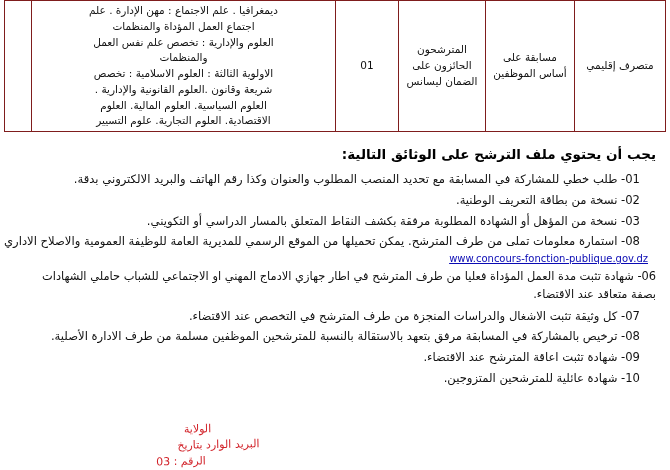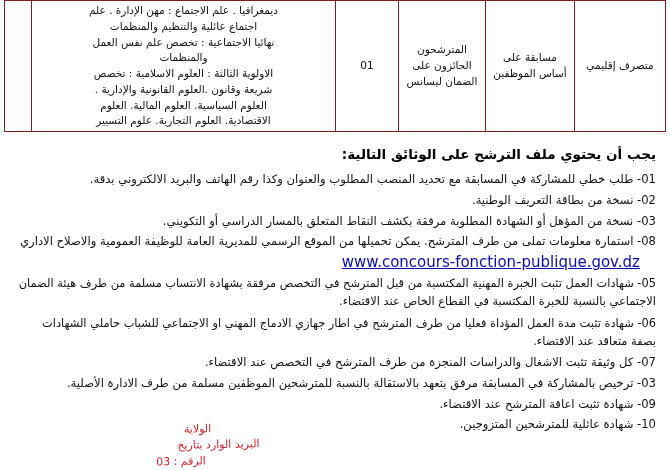--- a/index.html
+++ b/index.html
@@ -83,32 +83,32 @@
   .section-title {
     font-size: 13.5px;
     font-weight: bold;
     margin: 8px 0 8px 0;
     text-align: right;
     color: #000;
   }
   .doc-line {
     font-size: 11.6px;
     line-height: 1.62;
-    margin: 0 0 2px 0;
+    margin: 0 16px 2px 0;
     text-align: right;
     white-space: nowrap;
   }
   .doc-link {
     display: block;
-    font-size: 15px;
+    font-size: 10px;
     color: #0a0ab4;
     text-decoration: underline;
     direction: ltr;
     text-align: right;
-    margin: 0 16px 3px 0;
+    margin: 0 8px 3px 0;
     unicode-bidi: embed;
   }
   .para-2 {
     font-size: 11.4px;
     line-height: 1.6;
     margin: 0 0 3px 0;
     text-align: right;
   }
 
   .note-line {
@@ -151,22 +151,22 @@
   <div class="table-wrap">
     <table class="announce">
       <tbody>
           <tr>
         <td class="col-grade">متصرف إقليمي</td>
         <td class="col-mode">مسابقة على أساس الموظفين</td>
         <td class="col-cand">المترشحون الحائزون على الضمان ليسانس</td>
         <td class="col-num">01</td>
         <td class="col-diplomas">
           <span class="dip-line">ديمغرافيا . علم الاجتماع : مهن الإدارة . علم</span>
-          <span class="dip-line">اجتماع عائلية والتنظيم والمنظمات</span>
-          <span class="dip-line">نهائيا الاجتماعية : تخصص علم نفس العمل</span>
+          <span class="dip-line">اجتماع العمل المؤداة والمنظمات</span>
+          <span class="dip-line">العلوم والإدارية : تخصص علم نفس العمل</span>
           <span class="dip-line">والمنظمات</span>
           <span class="dip-line">الاولوية الثالثة : العلوم الاسلامية : تخصص</span>
           <span class="dip-line">شريعة وقانون .العلوم القانونية والإدارية .</span>
           <span class="dip-line">العلوم السياسية. العلوم المالية. العلوم</span>
           <span class="dip-line">الاقتصادية. العلوم التجارية. علوم التسيير</span>
         </td>
         <td class="col-left-blank"></td>
       </tr>
     </tbody>
       </table>
@@ -176,24 +176,23 @@
 
     <div class="section-title">يجب أن يحتوي ملف الترشح على الوثائق التالية:</div>
 
     <p class="doc-line">01- طلب خطي للمشاركة في المسابقة مع تحديد المنصب المطلوب والعنوان وكذا رقم الهاتف والبريد الالكتروني بدقة.</p>
     <p class="doc-line">02- نسخة من بطاقة التعريف الوطنية.</p>
     <p class="doc-line">03- نسخة من المؤهل أو الشهادة المطلوبة مرفقة بكشف النقاط المتعلق بالمسار الدراسي أو التكويني.</p>
     <p class="doc-line">08- استمارة معلومات تملى من طرف المترشح. يمكن تحميلها من الموقع الرسمي للمديرية العامة للوظيفة العمومية والاصلاح الاداري</p>
 
     <a class="doc-link" href="#">www.concours-fonction-publique.gov.dz</a>
 
-    <p class="para-2">05- شهادات العمل تثبت الخبرة المهنية المكتسبة من قبل المترشح في التخصص مرفقة بشهادة الانتساب مسلمة من طرف هيئة الضمان الاجتماعي بالنسبة للخبرة المكتسبة في القطاع الخاص عند الاقتضاء.</p>
     <p class="para-2">06- شهادة تثبت مدة العمل المؤداة فعليا من طرف المترشح في اطار جهازي الادماج المهني او الاجتماعي للشباب حاملي الشهادات بصفة متعاقد عند الاقتضاء.</p>
     <p class="doc-line">07- كل وثيقة تثبت الاشغال والدراسات المنجزة من طرف المترشح في التخصص عند الاقتضاء.</p>
-    <p class="doc-line">03- ترخيص بالمشاركة في المسابقة مرفق بتعهد بالاستقالة بالنسبة للمترشحين الموظفين مسلمة من طرف الادارة الأصلية.</p>
+    <p class="doc-line">08- ترخيص بالمشاركة في المسابقة مرفق بتعهد بالاستقالة بالنسبة للمترشحين الموظفين مسلمة من طرف الادارة الأصلية.</p>
     <p class="doc-line">09- شهادة تثبت اعاقة المترشح عند الاقتضاء.</p>
     <p class="doc-line">10- شهادة عائلية للمترشحين المتزوجين.</p>
 
 
   </div>
 
   <div class="stamp">
     <span class="s-line l1">الولاية</span>
     <span class="s-line l2">البريد الوارد بتاريخ</span>
     <span class="s-line l3">الرقم : 03</span>

